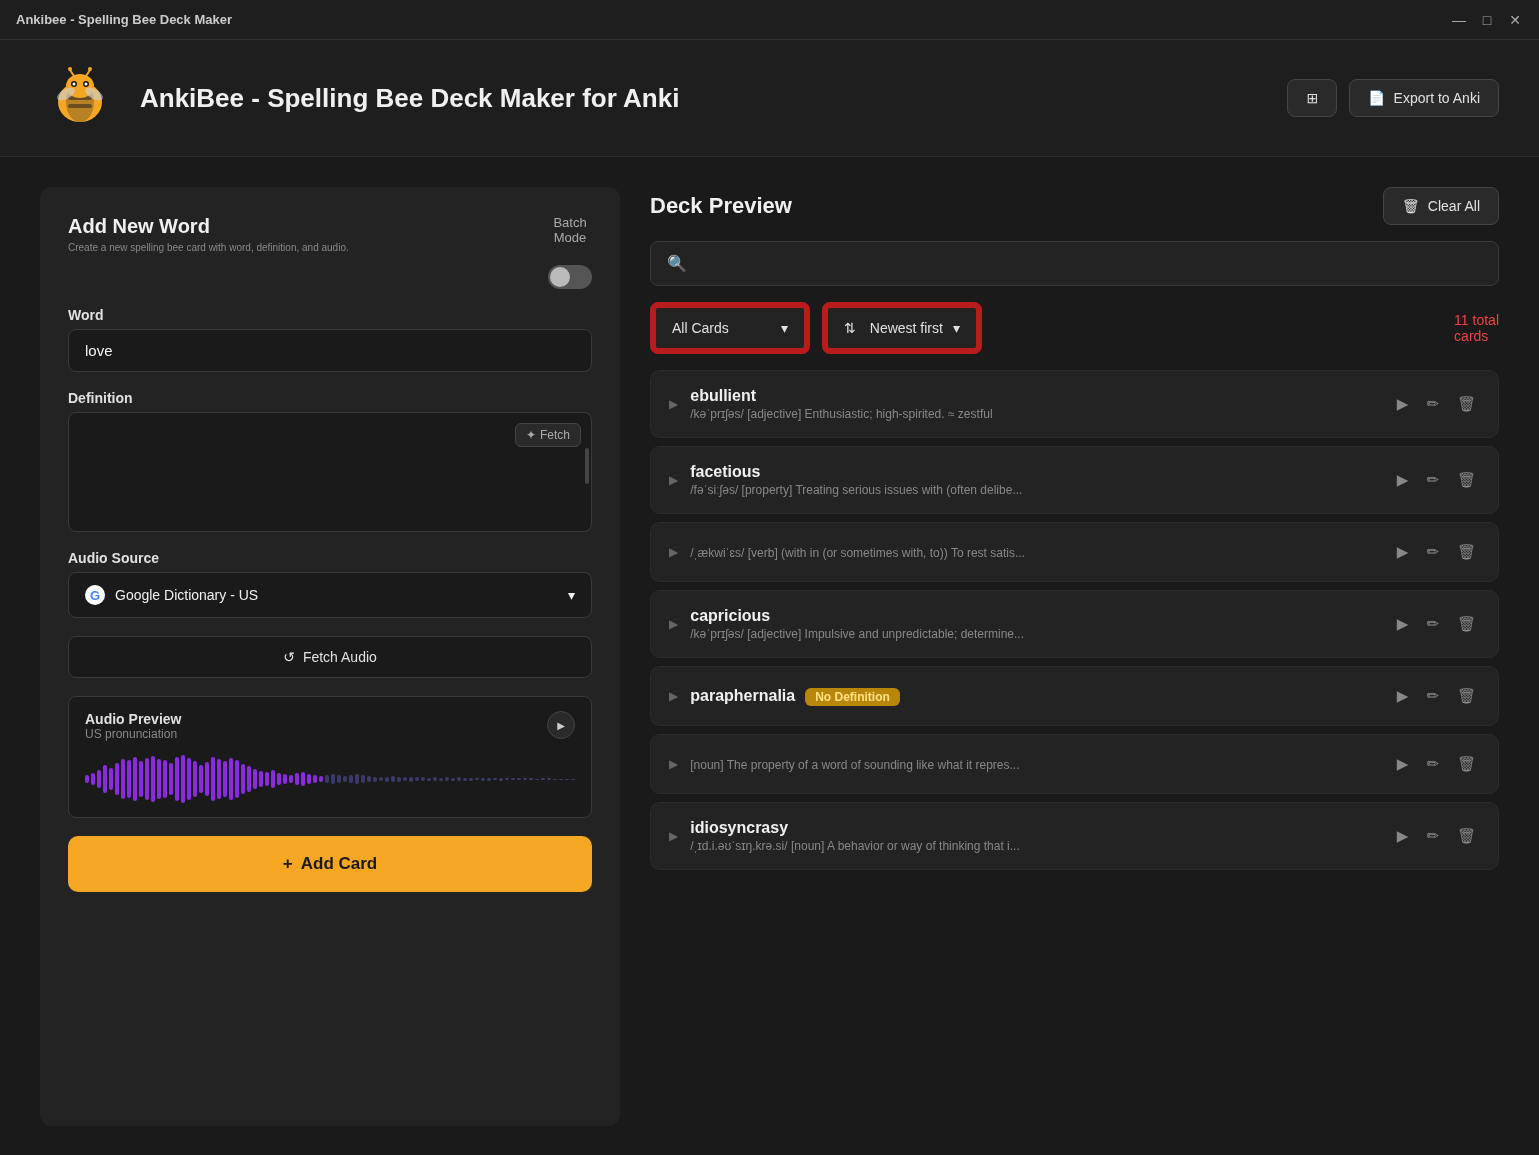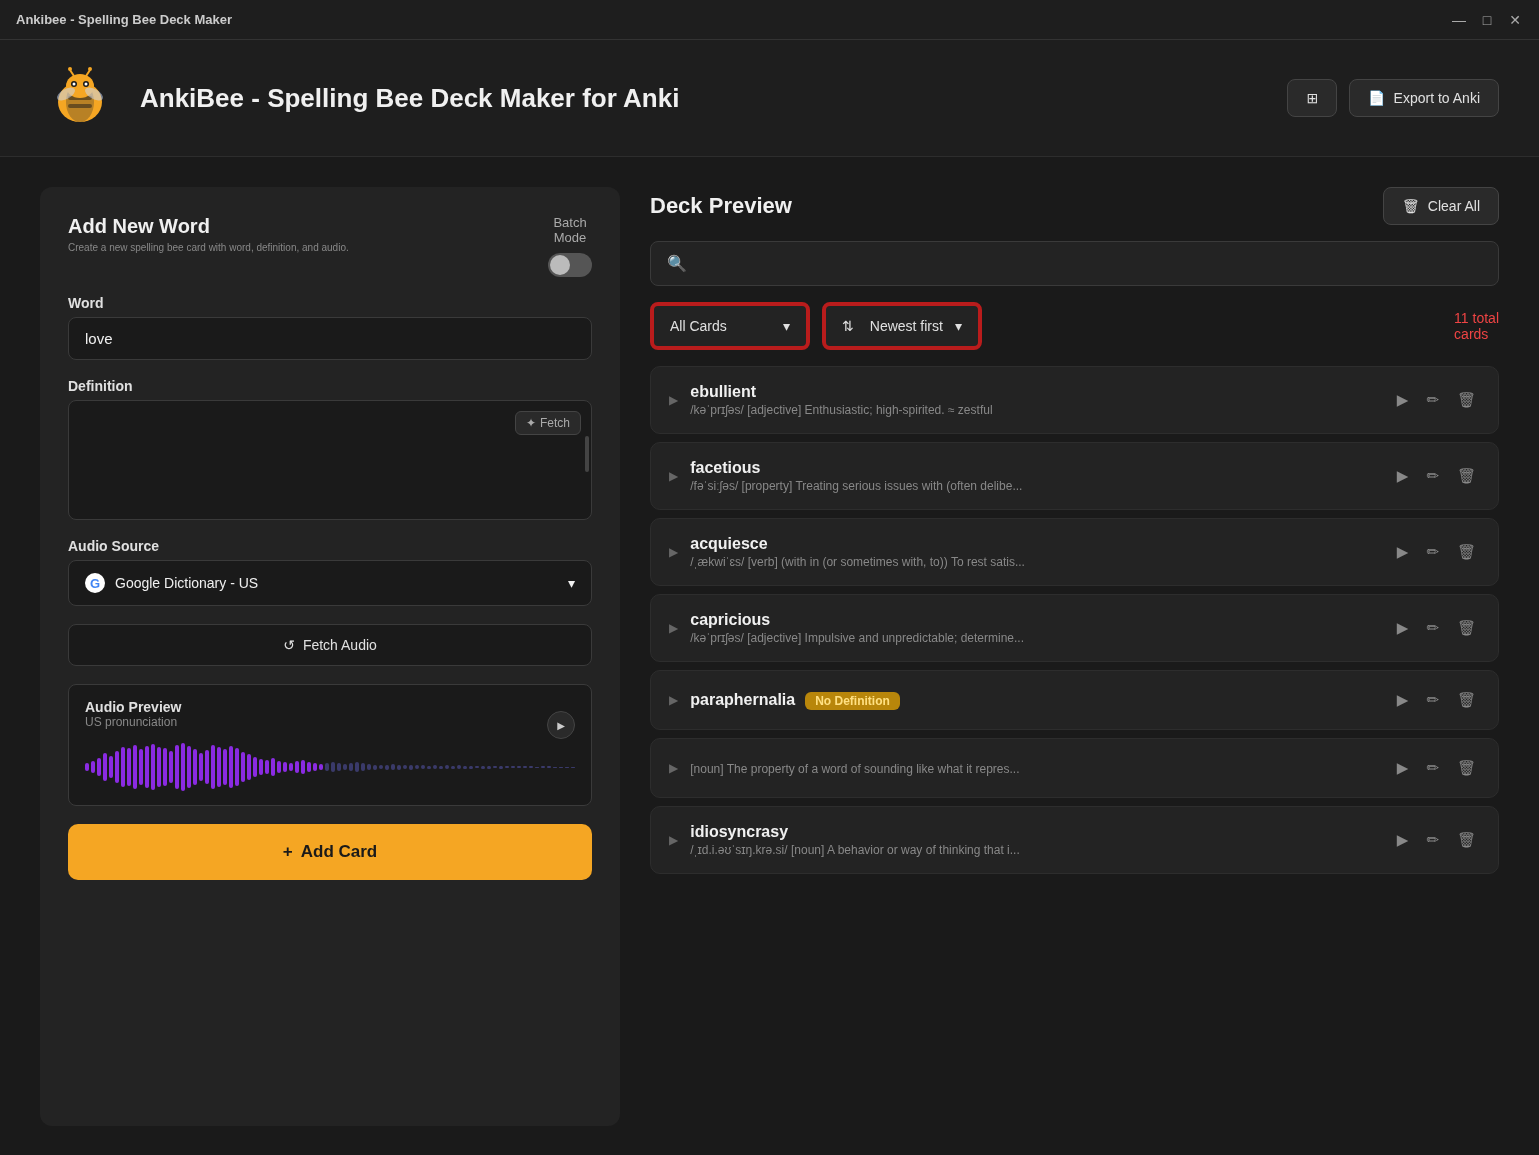--- a/index.html
+++ b/index.html
@@ -115,21 +115,21 @@
     }
     .panel-subtitle {
       font-size: 10px;
       color: #888;
       margin-top: 4px;
     }
     .batch-mode {
       display: flex;
       flex-direction: column;
       align-items: center;
-      gap: 8px;
+      gap: 20px;
     }
     .batch-label {
       font-size: 13px;
       color: #aaa;
       text-align: center;
     }
     
     .toggle {
       width: 44px;
       height: 24px;
@@ -238,21 +238,21 @@
     
     .audio-preview-box {
       background: #1a1a1a;
       border: 1px solid #3a3a3a;
       border-radius: 8px;
       padding: 14px 16px;
     }
     .audio-preview-header {
       display: flex;
       justify-content: space-between;
-      align-items: flex-end;
+      align-items: flex-start;
       margin-bottom: 4px;
     }
     .audio-preview-title {
       font-size: 14px;
       font-weight: 600;
       color: #e0e0e0;
     }
     .play-btn-small {
       width: 28px;
       height: 28px;
@@ -353,21 +353,21 @@
     .search-input::placeholder { color: #666; }
 
     
     .filter-row {
       display: flex;
       align-items: center;
       gap: 12px;
     }
     .filter-dropdown {
       background: #232323;
-      border: 4px solid #b91c1c;
+      border: 6px solid #b91c1c;
       border-radius: 8px;
       padding: 12px 16px;
       color: #e0e0e0;
       font-size: 14px;
       display: flex;
       align-items: center;
       justify-content: space-between;
       gap: 10px;
       cursor: pointer;
       min-width: 160px;
@@ -707,21 +707,20 @@
       </div>
       <div class="card-actions">
         <button class="card-action-btn">▶</button>
         <button class="card-action-btn">✏</button>
         <button class="card-action-btn">🗑</button>
       </div>
     </div>
         <div class="card-item">
       <span class="card-chevron">▶</span>
       <div class="card-content">
-        <div class="card-word">acquiesce</div>
                      <div class="card-detail">/ˌækwiˈɛs/ [verb] (with in (or sometimes with, to)) To rest satis...</div>
       </div>
       <div class="card-actions">
         <button class="card-action-btn">▶</button>
         <button class="card-action-btn">✏</button>
         <button class="card-action-btn">🗑</button>
       </div>
     </div>
         <div class="card-item">
       <span class="card-chevron">▶</span>

